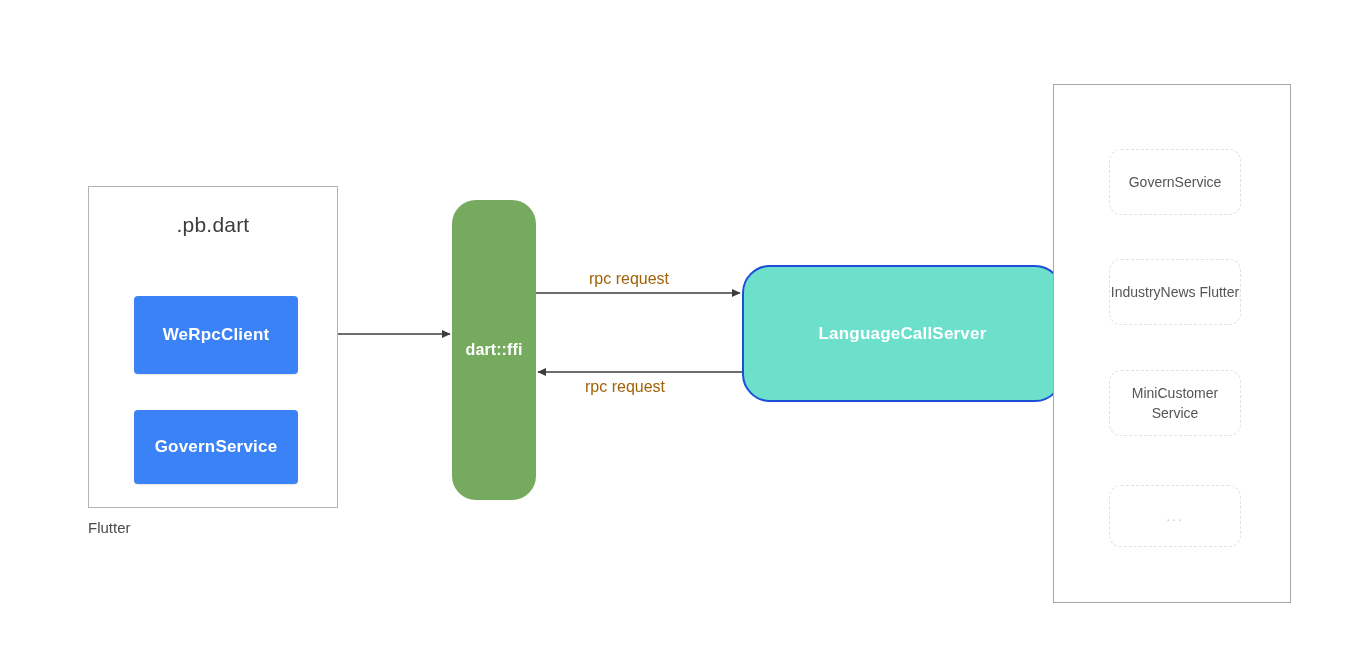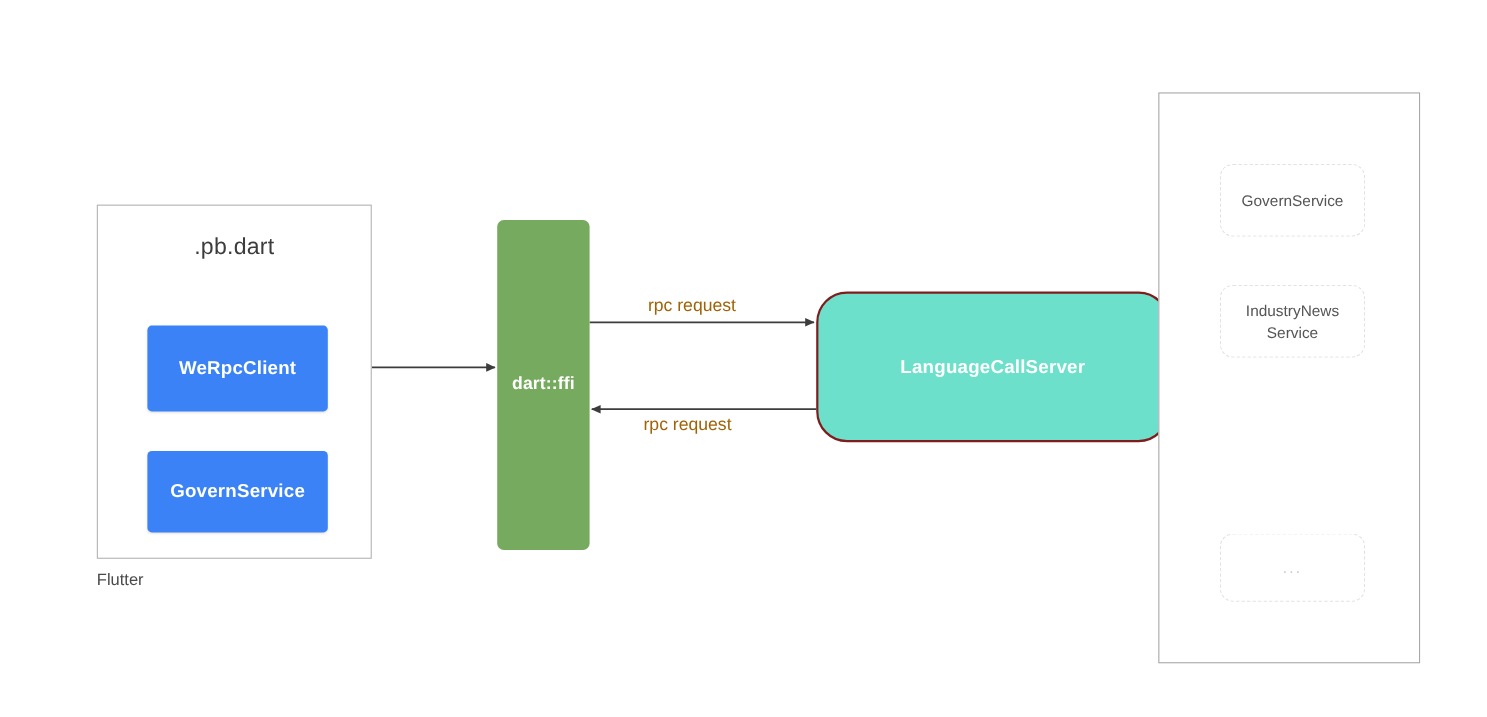--- a/index.html
+++ b/index.html
@@ -76,39 +76,39 @@
   }
 
   
   #dartffi-box {
     position: absolute;
     left: 452px;
     top: 200px;
     width: 84px;
     height: 300px;
     background: #76ab5f;
-    border-radius: 6px;
+    border-radius: 24px;
     display: flex;
     align-items: center;
     justify-content: center;
     color: #ffffff;
     font-size: 16px;
     font-weight: bold;
     letter-spacing: 0.1px;
   }
 
   
   #server-box {
     position: absolute;
     left: 742px;
     top: 265px;
     width: 321px;
     height: 137px;
     background: #6ce0ca;
-    border: 2px solid #7f1d1d;
+    border: 2px solid #1d4ed8;
     border-radius: 28px;
     box-sizing: border-box;
     display: flex;
     align-items: center;
     justify-content: center;
     color: #ffffff;
     font-size: 17px;
     font-weight: bold;
     letter-spacing: 0.2px;
   }
@@ -216,20 +216,23 @@
 
   <div id="server-box">
     <span>LanguageCallServer</span>
   </div>
 
   <div class="services-panel">
     <div class="service-card c0">
       <span>GovernService</span>
     </div>
     <div class="service-card c1">
-      <span>IndustryNews Service</span>
+      <span>IndustryNews Flutter</span>
+    </div>
+    <div class="service-card c2">
+      <span>MiniCustomer Service</span>
     </div>
     <div class="service-card c3">
       <span>...</span>
     </div>
   </div>
 
 </div>
 
 </body></html>

